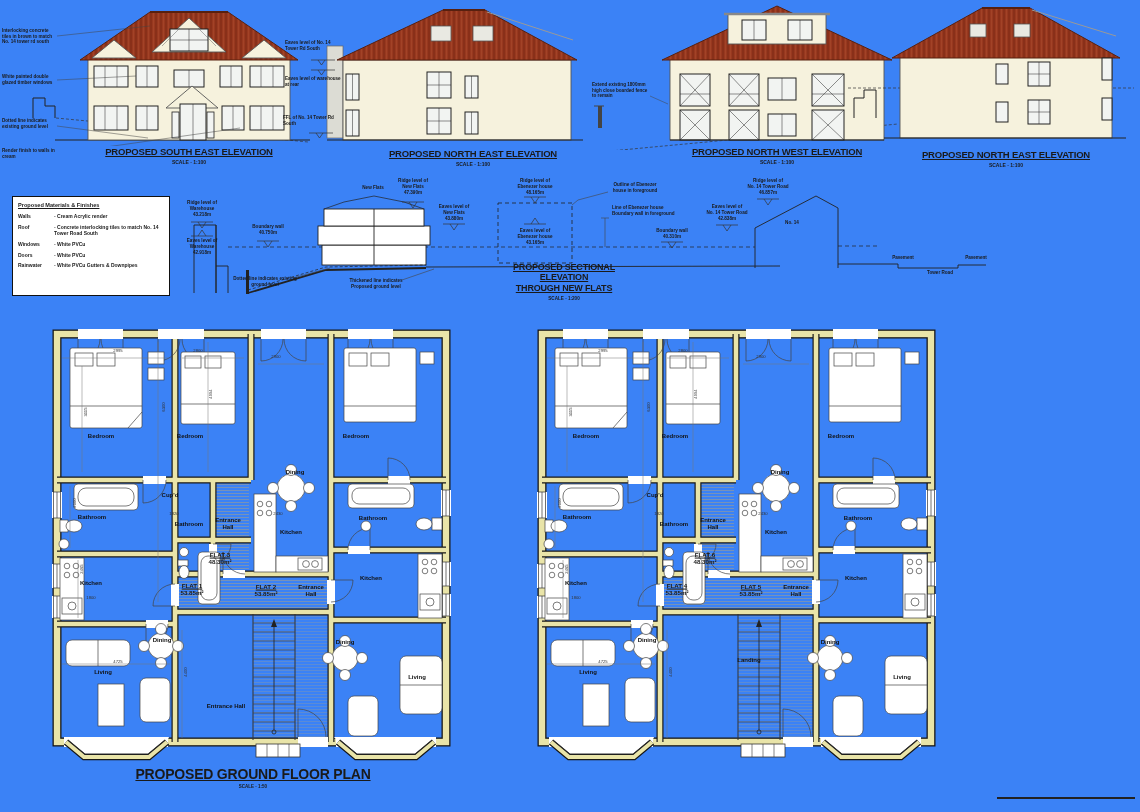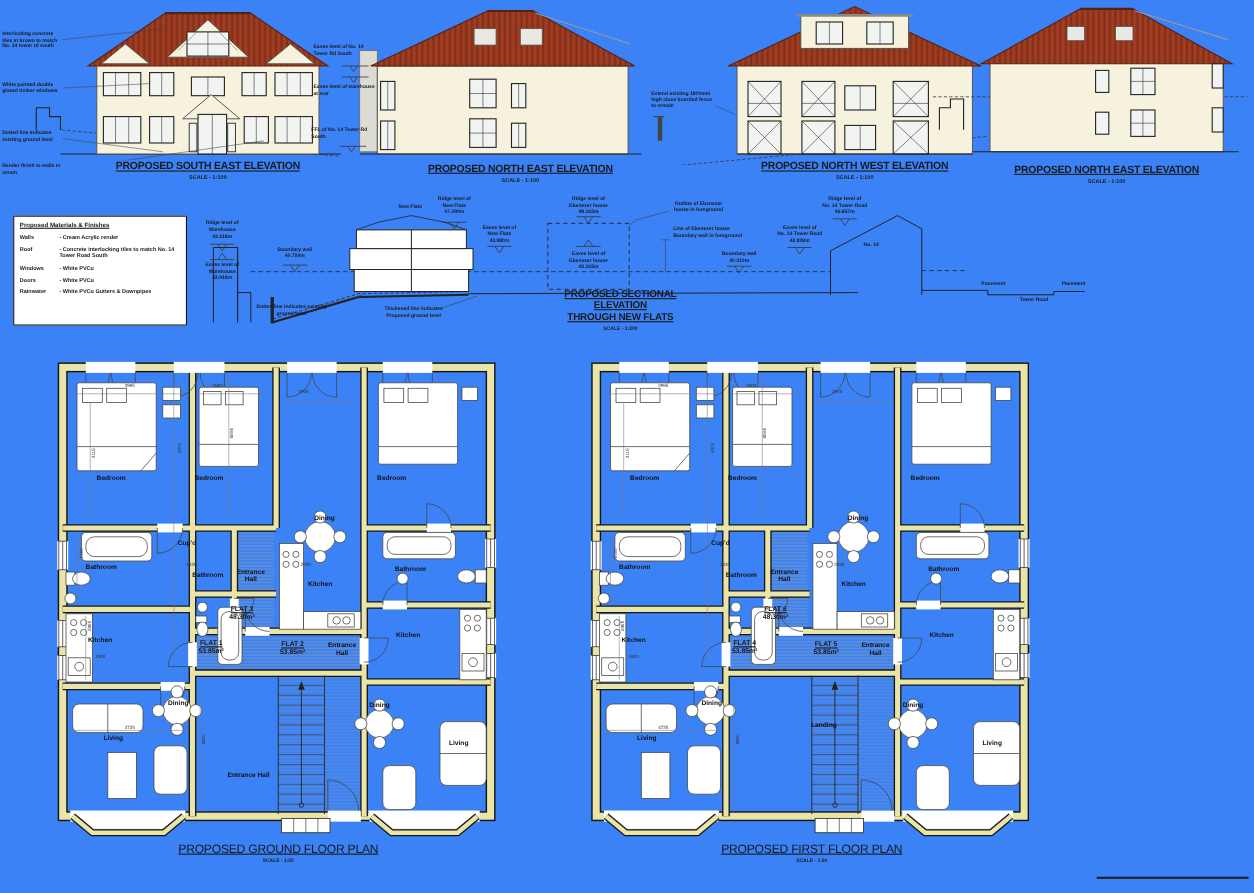--- a/index.html
+++ b/index.html
@@ -26,21 +26,21 @@
 .slabel{position:absolute;font-size:4.6px;font-weight:bold;text-align:center;
   transform:translateX(-50%);white-space:pre-line;line-height:1.3;}
 .slabel.la{transform:none;text-align:left;}
 .scap{position:absolute;left:313px;top:84px;width:142px;text-align:center;}
 .scap .t1,.scap .t2{font-size:9px;font-weight:bold;letter-spacing:-.2px;text-decoration:underline;}
 .scap .t2{margin-top:1px;}
 .scap .s{font-size:4.6px;font-weight:bold;margin-top:3px;}
 
 .plan{position:absolute;width:470px;height:500px;}
 .pcap{position:absolute;left:0;width:410px;top:454px;text-align:center;}
-.pcap .t{font-size:11px;font-weight:normal;letter-spacing:-.2px;text-decoration:underline;}
+.pcap .t{font-size:14px;font-weight:bold;letter-spacing:-.2px;text-decoration:underline;}
 .pcap .s{font-size:4.5px;font-weight:bold;margin-top:2px;}
 .rl{position:absolute;transform:translate(-50%,-50%);font-size:6px;font-weight:bold;color:#111;
   text-align:center;white-space:pre-line;line-height:1.1;}
 .dm{position:absolute;transform:translate(-50%,-50%);font-size:4.2px;color:#333;}
 .dmv{transform:translate(-50%,-50%) rotate(-90deg);}
 .fl{position:absolute;transform:translate(-50%,-50%);font-size:6.2px;font-weight:bold;
   text-align:center;line-height:1.2;}
 .fl .fn{display:block;text-decoration:underline;}
 .fl .fa{display:block;}
 
@@ -625,21 +625,17 @@
   <div class="dm dmv dm-h1">3115</div>
   <div class="dm dmv dm-h2">6300</div>
   <div class="dm dmv dm-h3">4994</div>
   <div class="dm dm-b">1820</div>
   <div class="dm dm-k">2430</div>
   <div class="dm dmv dm-bv">2100</div>
   <div class="dm dmv dm-kv">2465</div>
   <div class="dm dm-kw">1800</div>
   <div class="dm dm-lw">4725</div>
   <div class="dm dmv dm-lh">4400</div>
-  <div class="pcap">
-    <div class="t">PROPOSED FIRST FLOOR PLAN</div>
-    <div class="s">SCALE - 1:50</div>
-  </div>
 </div>
 
 <div class="brline"></div>
 
 </div>
 
 </body></html>

